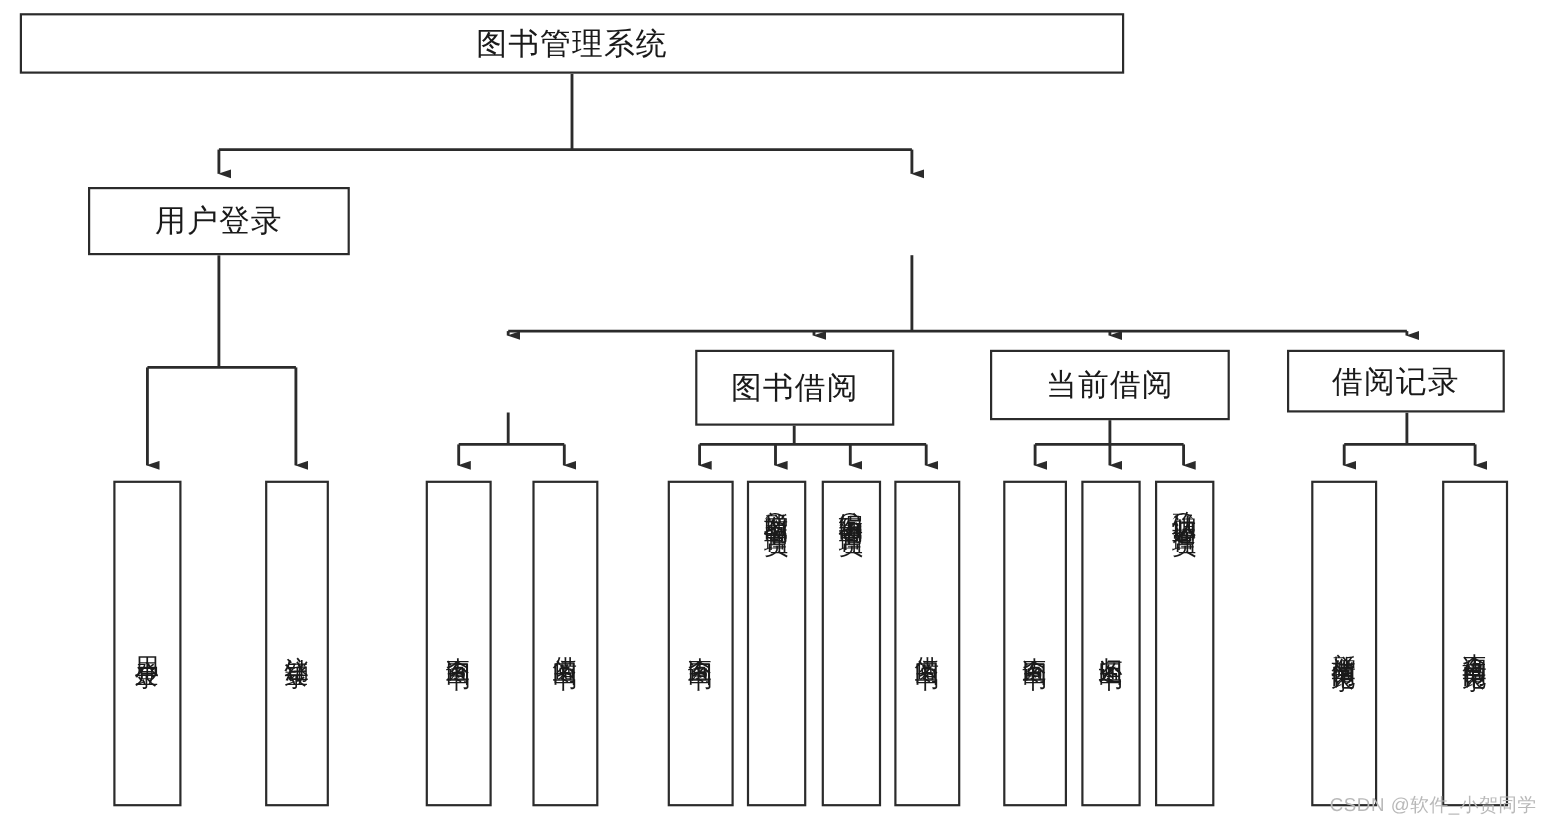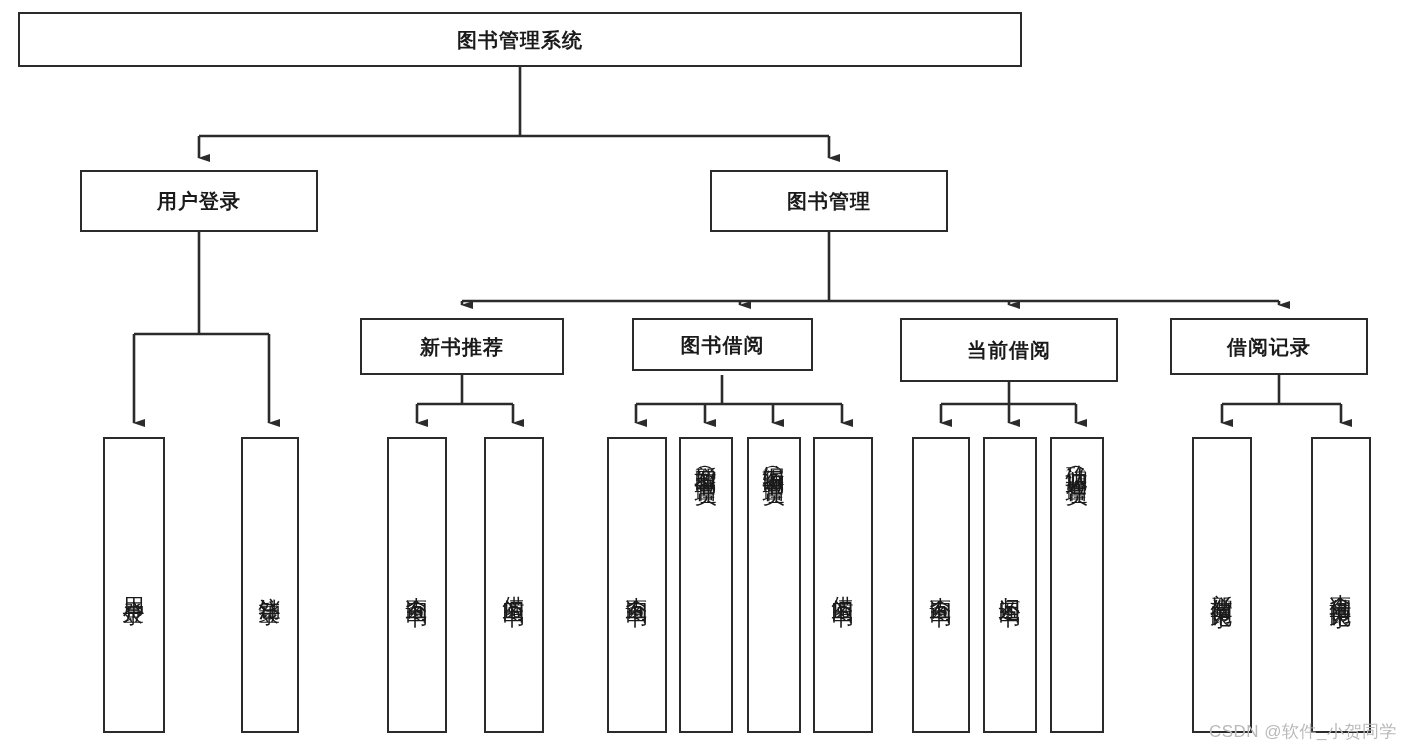--- a/index.html
+++ b/index.html
@@ -30,24 +30,23 @@
     box-sizing: border-box;
     border: 2px solid #2b2b2b;
     background: #ffffff;
     display: flex;
     align-items: center;
     justify-content: center;
     color: #1a1a1a;
     text-align: center;
   }
   .node.h {
-    font-size: 20px;
+    font-size: 28px;
     line-height: 1.2;
     letter-spacing: 1px;
-    font-weight: bold;
   }
   .node.v {
     font-size: 22px;
     letter-spacing: 2px;
     padding: 8px 0;
     align-items: flex-start;
   }
   .vtext {
     writing-mode: vertical-rl;
     text-orientation: upright;
@@ -133,29 +132,23 @@
   </svg>
 
   <div class="node h title-node" style="left:18px; top:12px; width:1004px; height:55px;">
     <span>图书管理系统</span>
   </div>
 
   <div class="node h" style="left:80px; top:170px; width:238px; height:62px;">
     <span>用户登录</span>
   </div>
 
-  <div class="node h" style="left:710px; top:170px; width:238px; height:62px;">
-    <span>图书管理</span>
-  </div>
-
-  <div class="node h" style="left:360px; top:318px; width:204px; height:57px;">
-    <span>新书推荐</span>
-  </div>
-
-  <div class="node h" style="left:632px; top:318px; width:181px; height:53px;">
+
+
+  <div class="node h" style="left:632px; top:318px; width:181px; height:69px;">
     <span>图书借阅</span>
   </div>
 
   <div class="node h" style="left:900px; top:318px; width:218px; height:64px;">
     <span>当前借阅</span>
   </div>
 
   <div class="node h" style="left:1170px; top:318px; width:198px; height:57px;">
     <span>借阅记录</span>
   </div>

